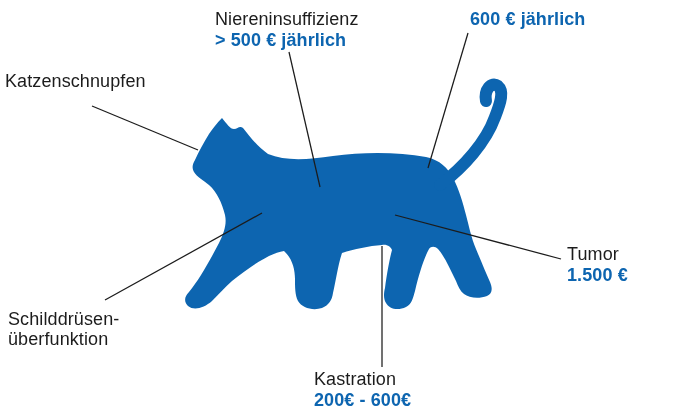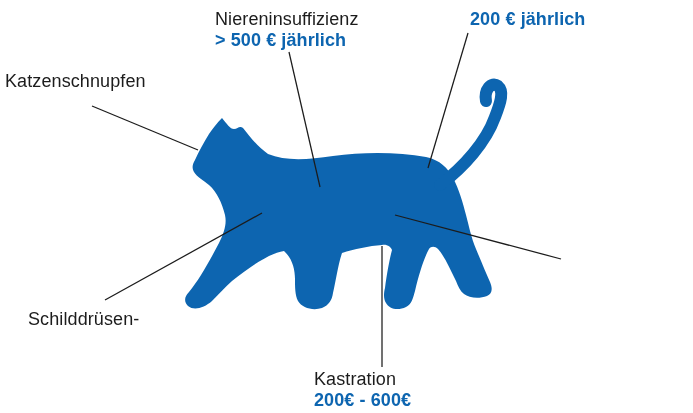--- a/index.html
+++ b/index.html
@@ -90,32 +90,35 @@
     <line class="connector" x1="395" y1="215" x2="561" y2="259"></line>
     <line class="connector" x1="382" y1="246" x2="382" y2="367"></line>
   </svg>
 
   <div class="callout" style="left:215px;top:9px">
     <div class="callout-label">Niereninsuffizienz</div>
     <div class="callout-value">&gt; 500 € jährlich</div>
   </div>
 
   <div class="callout" style="left:470px;top:9px">
-    <div class="callout-value">200 € jährlich</div>
+    <div class="callout-value">600 € jährlich</div>
   </div>
 
   <div class="callout" style="left:5px;top:71px">
     <div class="callout-label">Katzenschnupfen</div>
   </div>
 
   <div class="callout" style="left:567px;top:244px">
+    <div class="callout-label">Tumor</div>
+    <div class="callout-value">1.500 €</div>
   </div>
 
-  <div class="callout" style="left:28px;top:309px;line-height:20px">
+  <div class="callout" style="left:8px;top:309px;line-height:20px">
     <div class="callout-label">Schilddrüsen-</div>
+    <div class="callout-label">überfunktion</div>
   </div>
 
   <div class="callout" style="left:314px;top:369px">
     <div class="callout-label">Kastration</div>
     <div class="callout-value">200€ - 600€</div>
   </div>
 
 </div>
 
 </body></html>

